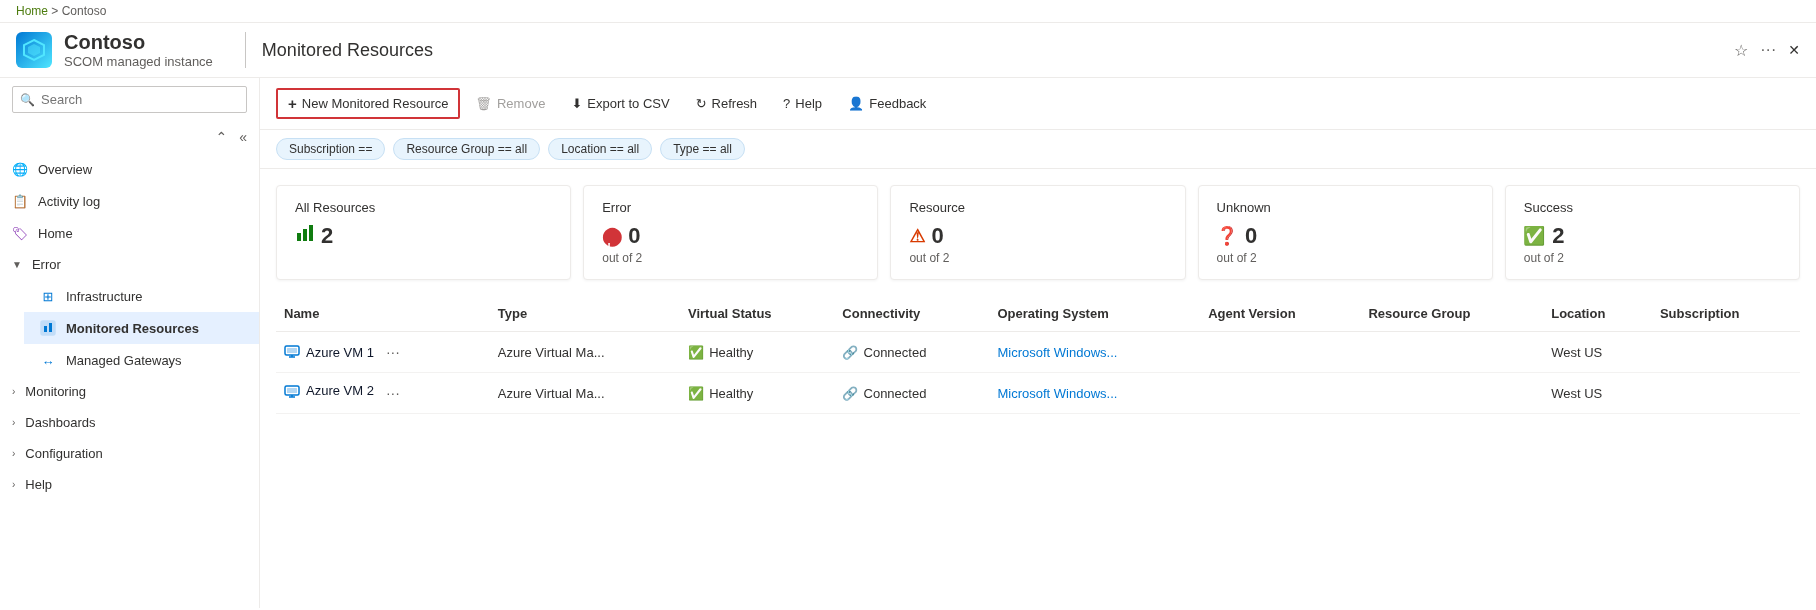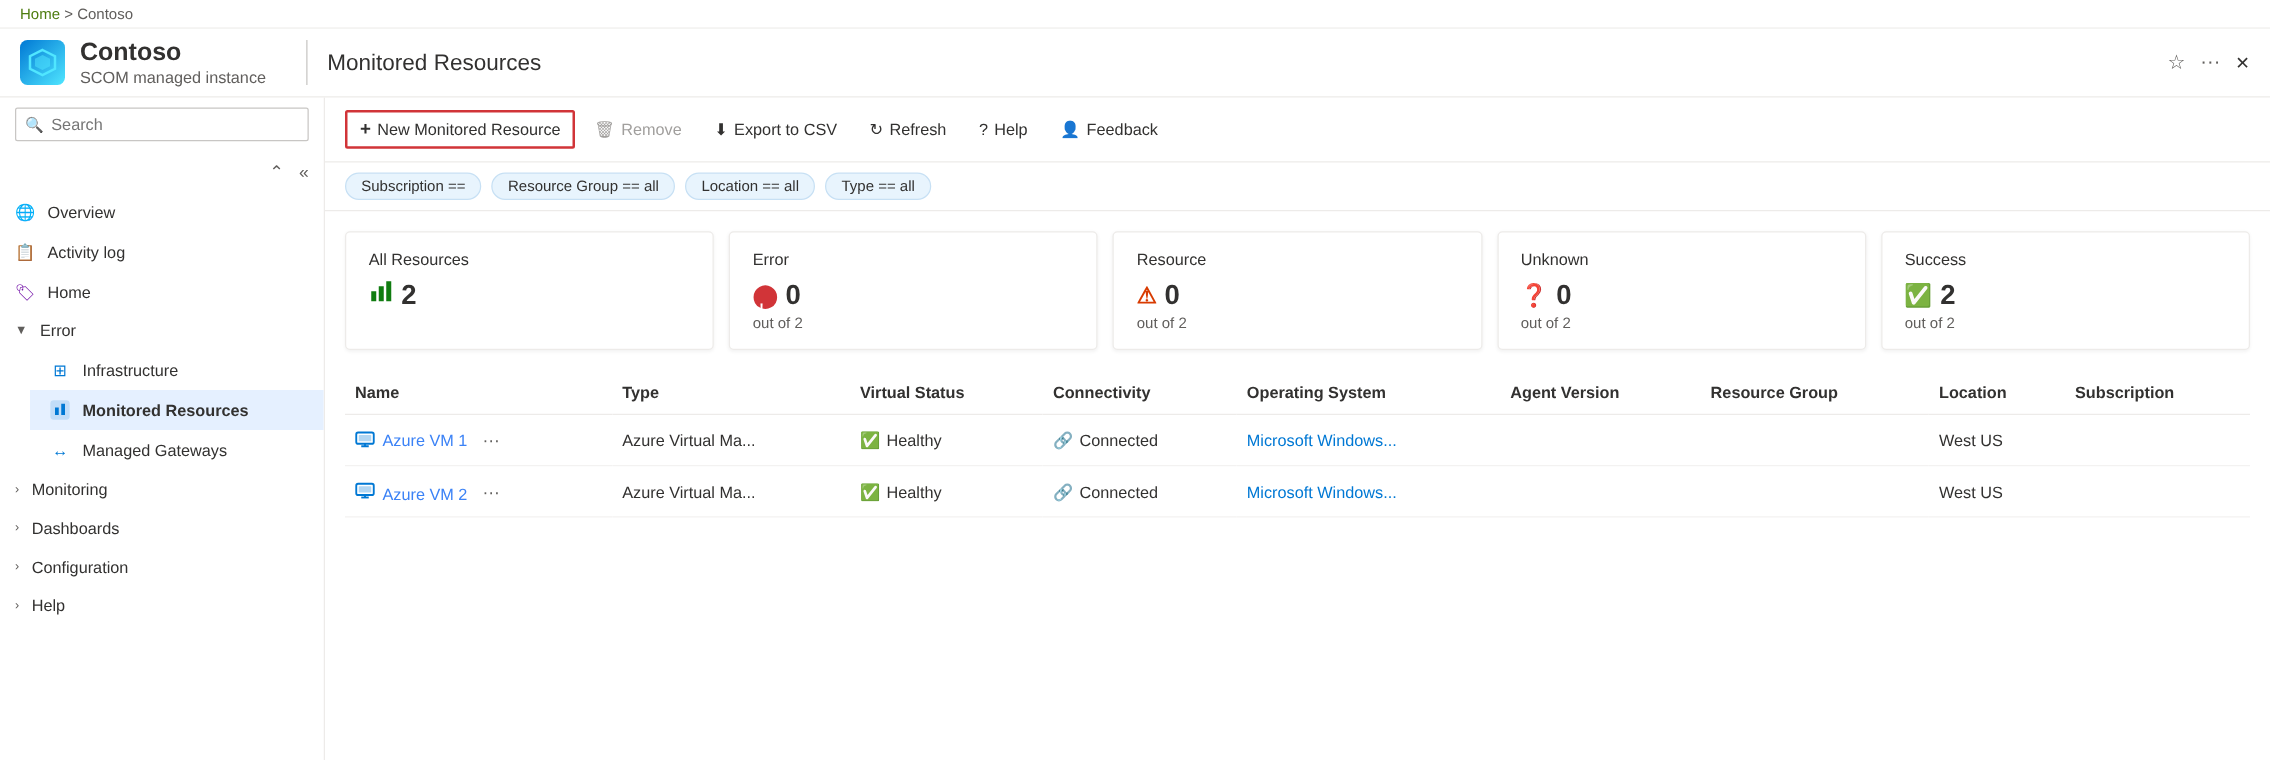--- a/index.html
+++ b/index.html
@@ -56,21 +56,21 @@
     .card { border: 1px solid #edebe9; border-radius: 4px; padding: 14px 18px; min-width: 140px; flex: 1; background: #fff; box-shadow: 0 1px 3px rgba(0,0,0,0.05); }
     .card-title { font-size: 13px; color: #323130; margin-bottom: 8px; font-weight: 400; }
     .card-value { display: flex; align-items: center; gap: 6px; font-size: 22px; font-weight: 600; color: #323130; }
     .card-sub { font-size: 12px; color: #605e5c; margin-top: 2px; }
 
     
     .table-wrap { padding: 0 16px; }
     table { width: 100%; border-collapse: collapse; font-size: 13px; }
     th { text-align: left; padding: 10px 8px; color: #323130; font-weight: 600; border-bottom: 1px solid #edebe9; white-space: nowrap; }
     td { padding: 10px 8px; border-bottom: 1px solid #f3f2f1; color: #323130; }
-    .link-blue { color: #3b82f6; cursor: pointer; text-decoration: none; }
+    .link-blue { color: #0f172a; cursor: pointer; text-decoration: none; }
     .dots-btn { background: none; border: none; cursor: pointer; color: #605e5c; font-size: 14px; padding: 2px 6px; border-radius: 2px; }
     .health-badge { display: flex; align-items: center; gap: 5px; }
     .connectivity-badge { display: flex; align-items: center; gap: 5px; }
   </style>
 </head>
 <body>
 
 <div class="breadcrumb">
   <a href="#">Home</a>
   <span> &gt; </span>
@@ -303,21 +303,21 @@
               </span>
             </td>
             <td style="color:#0078d4; cursor:pointer;">Microsoft Windows...</td>
             <td></td>
             <td></td>
             <td>West US</td>
             <td></td>
           </tr>
           <tr>
             <td>
-              <span style="display:flex; align-items:flex-end; gap:6px;">
+              <span style="display:flex; align-items:flex-start; gap:6px;">
                 <span style="color:#0078d4; font-size:14px;">
                   <svg width="16" height="16" viewBox="0 0 16 16">
                       <rect x="1" y="3" width="14" height="9" rx="1.5" fill="none" stroke="#0078d4" stroke-width="1.5"></rect>
                       <rect x="3" y="5" width="10" height="5" rx="0.5" fill="#0078d4" opacity="0.3"></rect>
                       <line x1="8" y1="12" x2="8" y2="14" stroke="#0078d4" stroke-width="1.5"></line>
                       <line x1="5" y1="14" x2="11" y2="14" stroke="#0078d4" stroke-width="1.5"></line>
                     </svg>
                 </span>
                 <a href="#" class="link-blue">Azure VM 2</a>
                 <button class="dots-btn">···</button>

